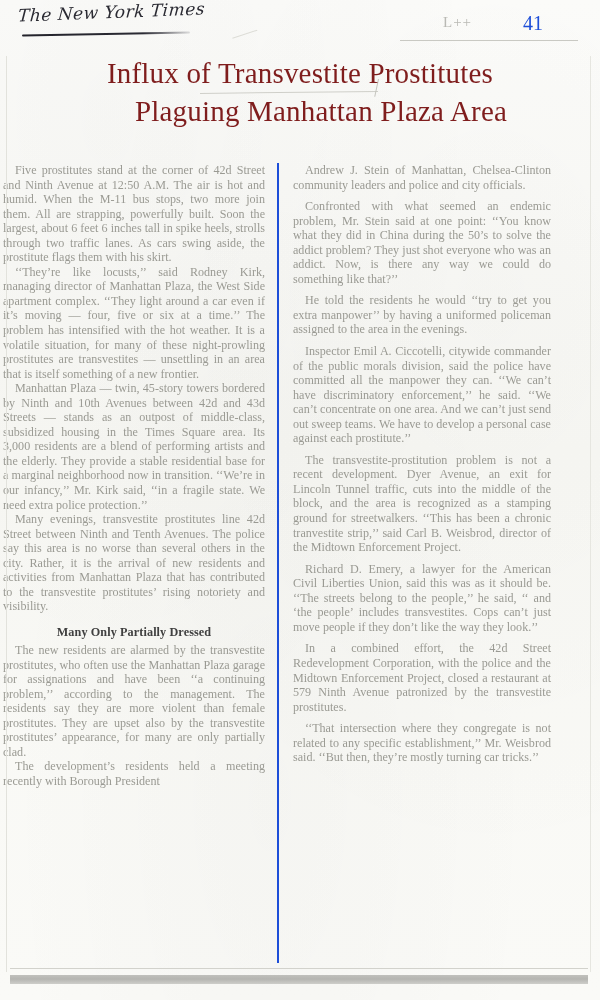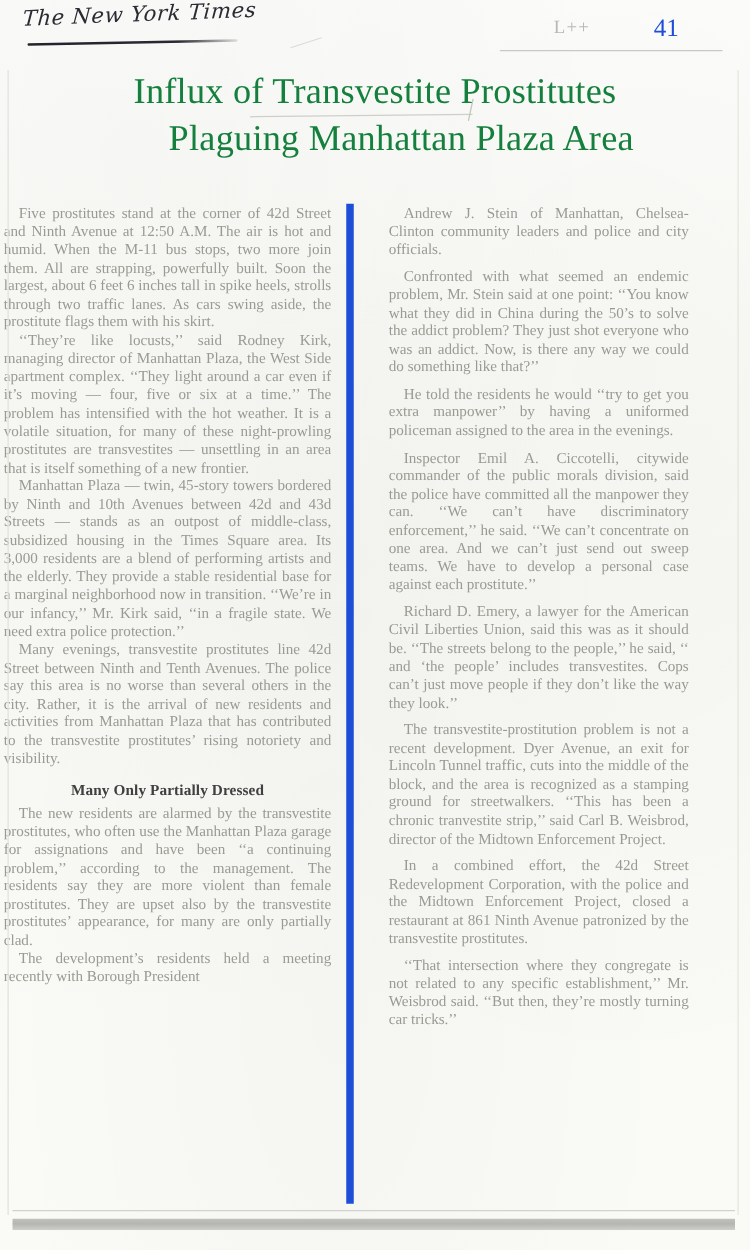--- a/index.html
+++ b/index.html
@@ -101,21 +101,21 @@
     left: 0;
     width: 600px;
     text-align: center;
     z-index: 3;
   }
   #headline .hl-line {
     display: block;
     font-family: "Liberation Serif", serif;
     font-size: 29px;
     line-height: 38px;
-    color: #15803d;
+    color: #7f1d1d;
     letter-spacing: 0.2px;
     white-space: nowrap;
   }
   #headline .hl-line.line2 { padding-left: 42px; }
   #headline-underline {
     position: absolute;
     left: 200px;
     top: 92px;
     width: 178px;
     height: 1px;
@@ -141,21 +141,21 @@
     height: 800px;
     z-index: 3;
     display: flex;
     gap: 0;
   }
   .column {
     width: 274px;
     box-sizing: border-box;
   }
   .column.left  { padding-right: 12px; }
-  .column.right { padding-left: 28px; border-left: 6px solid #1d4ed8; }
+  .column.right { padding-left: 14px; border-left: 2px solid #1d4ed8; }
 
   .para {
     margin: 0 0 0 0;
     font-family: "Liberation Serif", serif;
     font-size: 12.1px;
     line-height: 14.55px;
     color: #9a9a93;
     text-align: justify;
     text-indent: 12px;
     -webkit-hyphens: none;
@@ -244,23 +244,23 @@
       <div class="subhead">Many Only Partially Dressed</div>
       <p class="para">The new residents are alarmed by the transvestite prostitutes, who often use the Manhattan Plaza garage for assignations and have been ‘‘a continuing problem,’’ according to the management. The residents say they are more violent than female prostitutes. They are upset also by the transvestite prostitutes’ appearance, for many are only partially clad.</p>
       <p class="para">The development’s residents held a meeting recently with Borough President</p>
     </div>
 
     <div class="column right">
       <p class="para">Andrew J. Stein of Manhattan, Chelsea-Clinton community leaders and police and city officials.</p>
       <p class="para gap">Confronted with what seemed an endemic problem, Mr. Stein said at one point: ‘‘You know what they did in China during the 50’s to solve the addict problem? They just shot everyone who was an addict. Now, is there any way we could do something like that?’’</p>
       <p class="para gap">He told the residents he would ‘‘try to get you extra manpower’’ by having a uniformed policeman assigned to the area in the evenings.</p>
       <p class="para gap">Inspector Emil A. Ciccotelli, citywide commander of the public morals division, said the police have committed all the manpower they can. ‘‘We can’t have discriminatory enforcement,’’ he said. ‘‘We can’t concentrate on one area. And we can’t just send out sweep teams. We have to develop a personal case against each prostitute.’’</p>
+      <p class="para gap">The transvestite-prostitution problem is not a recent development. Dyer Avenue, an exit for Lincoln Tunnel traffic, cuts into the middle of the block, and the area is recognized as a stamping ground for streetwalkers. ‘‘This has been a chronic tranvestite strip,’’ said Carl B. Weisbrod, director of the Midtown Enforcement Project.</p>
       <p class="para gap">Richard D. Emery, a lawyer for the American Civil Liberties Union, said this was as it should be. ‘‘The streets belong to the people,’’ he said, ‘‘ and ‘the people’ includes transvestites. Cops can’t just move people if they don’t like the way they look.’’</p>
-      <p class="para gap">The transvestite-prostitution problem is not a recent development. Dyer Avenue, an exit for Lincoln Tunnel traffic, cuts into the middle of the block, and the area is recognized as a stamping ground for streetwalkers. ‘‘This has been a chronic tranvestite strip,’’ said Carl B. Weisbrod, director of the Midtown Enforcement Project.</p>
-      <p class="para gap">In a combined effort, the 42d Street Redevelopment Corporation, with the police and the Midtown Enforcement Project, closed a restaurant at 861 Ninth Avenue patronized by the transvestite prostitutes.</p>
+      <p class="para gap">In a combined effort, the 42d Street Redevelopment Corporation, with the police and the Midtown Enforcement Project, closed a restaurant at 579 Ninth Avenue patronized by the transvestite prostitutes.</p>
       <p class="para gap">‘‘That intersection where they congregate is not related to any specific establishment,’’ Mr. Weisbrod said. ‘‘But then, they’re mostly turning car tricks.’’</p>
     </div>
 
   </div>
 
   <div id="left-paper-edge"></div>
   <div id="right-paper-edge"></div>
   <div id="bottom-rule"></div>
   <div id="bottom-edge"></div>
 

